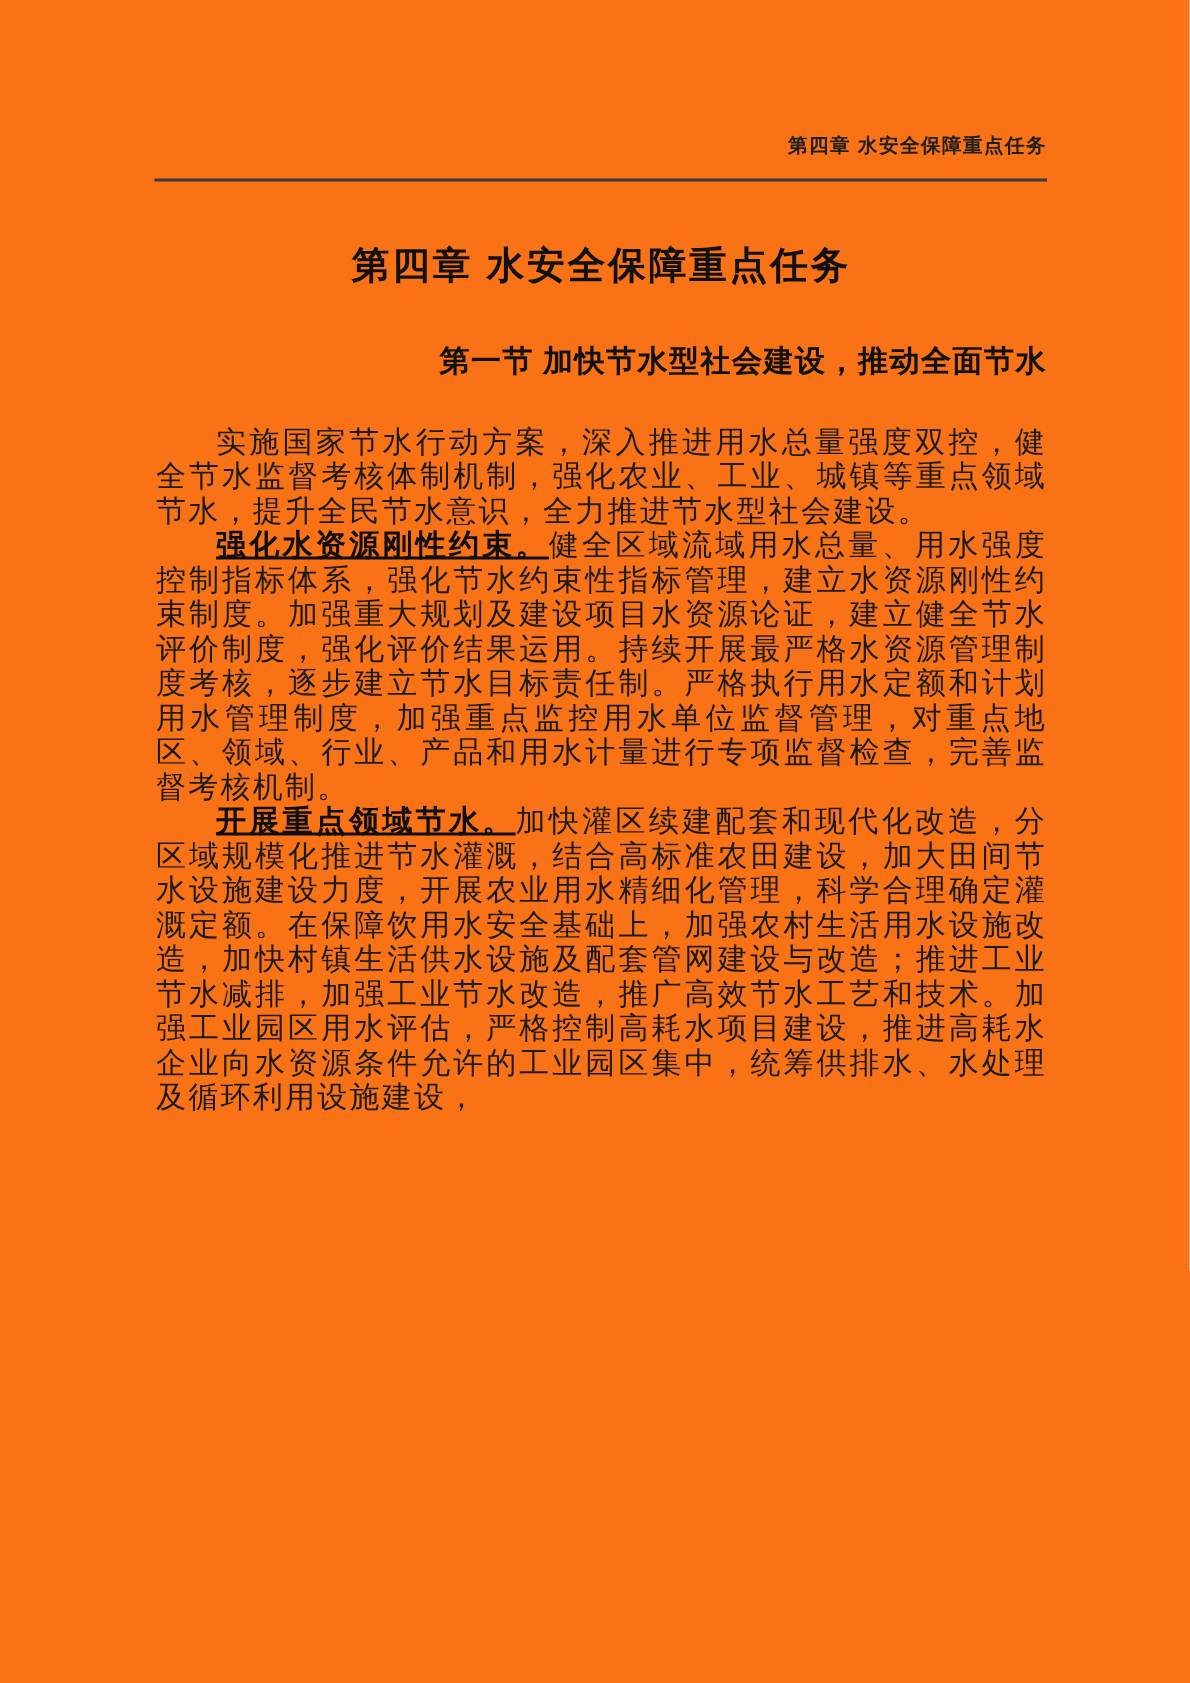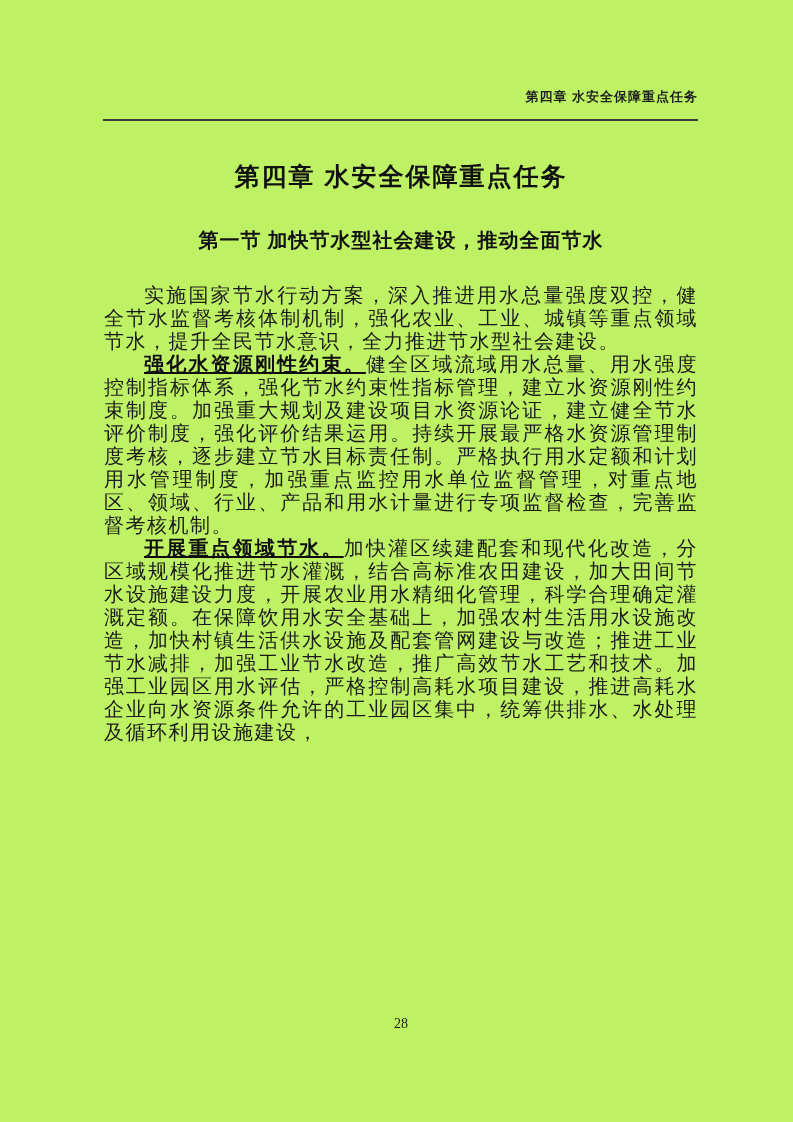--- a/index.html
+++ b/index.html
@@ -2,21 +2,21 @@
 <html><head>
 <meta charset="utf-8">
 <style>
   * { margin: 0; padding: 0; box-sizing: border-box; }
   html, body { background: #e8e8e8; }
   .page {
     position: relative;
     width: 793px;
     height: 1122px;
     margin: 0 auto;
-    background: #bef264;
+    background: #f97316;
     font-family: "Liberation Serif", serif;
     color: #1a1a1a;
     overflow: hidden;
   }
   .running-header {
     position: absolute;
     top: 88px;
     left: 104px;
     width: 594px;
     text-align: right;
@@ -44,21 +44,21 @@
     font-weight: bold;
     font-size: 25px;
     letter-spacing: 2px;
     color: #111111;
   }
   .section-title {
     position: absolute;
     top: 227px;
     left: 104px;
     width: 594px;
-    text-align: center;
+    text-align: right;
     font-weight: bold;
     font-size: 20px;
     letter-spacing: 1px;
     color: #111111;
   }
   .body-block {
     position: absolute;
     top: 284px;
     left: 104px;
     width: 594px;
@@ -104,15 +104,14 @@
   <div class="body-block">
 
     <p class="body-para"><b class="lead"></b><span>实施国家节水行动方案，深入推进用水总量强度双控，健全节水监督考核体制机制，强化农业、工业、城镇等重点领域节水，提升全民节水意识，全力推进节水型社会建设。</span></p>
 
     <p class="body-para"><b class="lead">强化水资源刚性约束。</b><span>健全区域流域用水总量、用水强度控制指标体系，强化节水约束性指标管理，建立水资源刚性约束制度。加强重大规划及建设项目水资源论证，建立健全节水评价制度，强化评价结果运用。持续开展最严格水资源管理制度考核，逐步建立节水目标责任制。严格执行用水定额和计划用水管理制度，加强重点监控用水单位监督管理，对重点地区、领域、行业、产品和用水计量进行专项监督检查，完善监督考核机制。</span></p>
 
     <p class="body-para"><b class="lead">开展重点领域节水。</b><span>加快灌区续建配套和现代化改造，分区域规模化推进节水灌溉，结合高标准农田建设，加大田间节水设施建设力度，开展农业用水精细化管理，科学合理确定灌溉定额。在保障饮用水安全基础上，加强农村生活用水设施改造，加快村镇生活供水设施及配套管网建设与改造；推进工业节水减排，加强工业节水改造，推广高效节水工艺和技术。加强工业园区用水评估，严格控制高耗水项目建设，推进高耗水企业向水资源条件允许的工业园区集中，统筹供排水、水处理及循环利用设施建设，</span></p>
 
   </div>
 
-  <div class="page-number">28</div>
 
 </div>
 
 </body></html>

